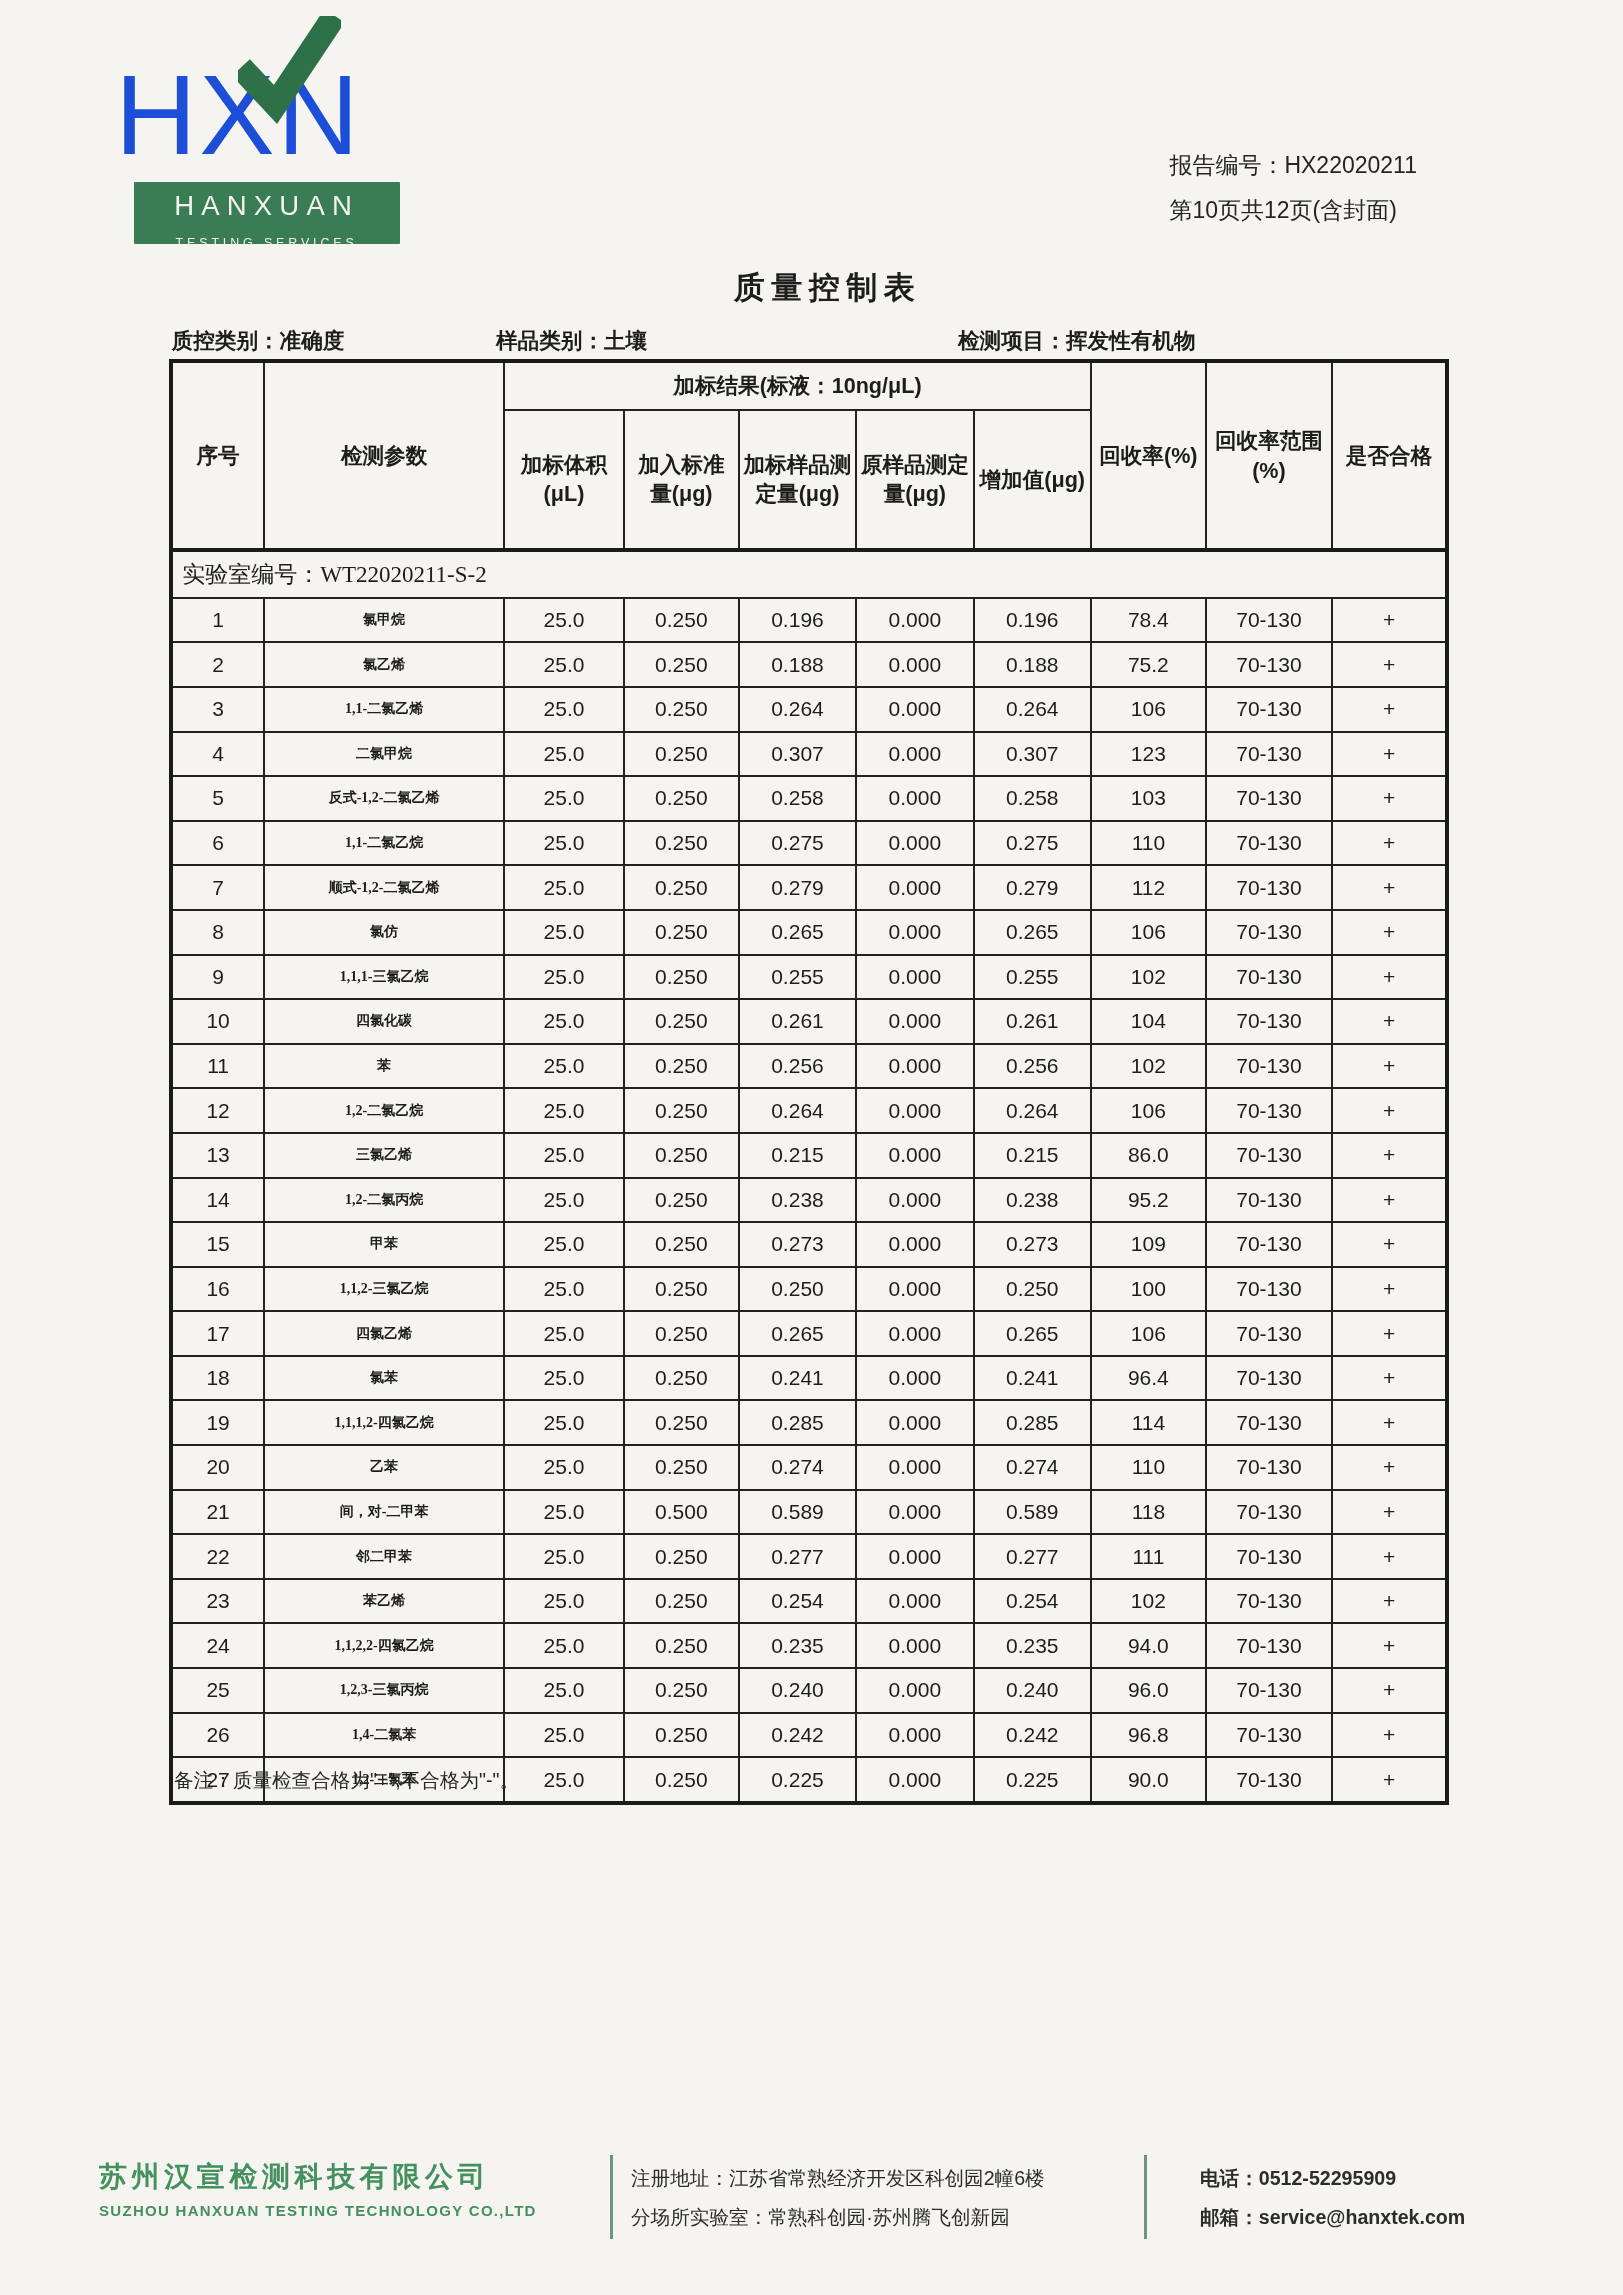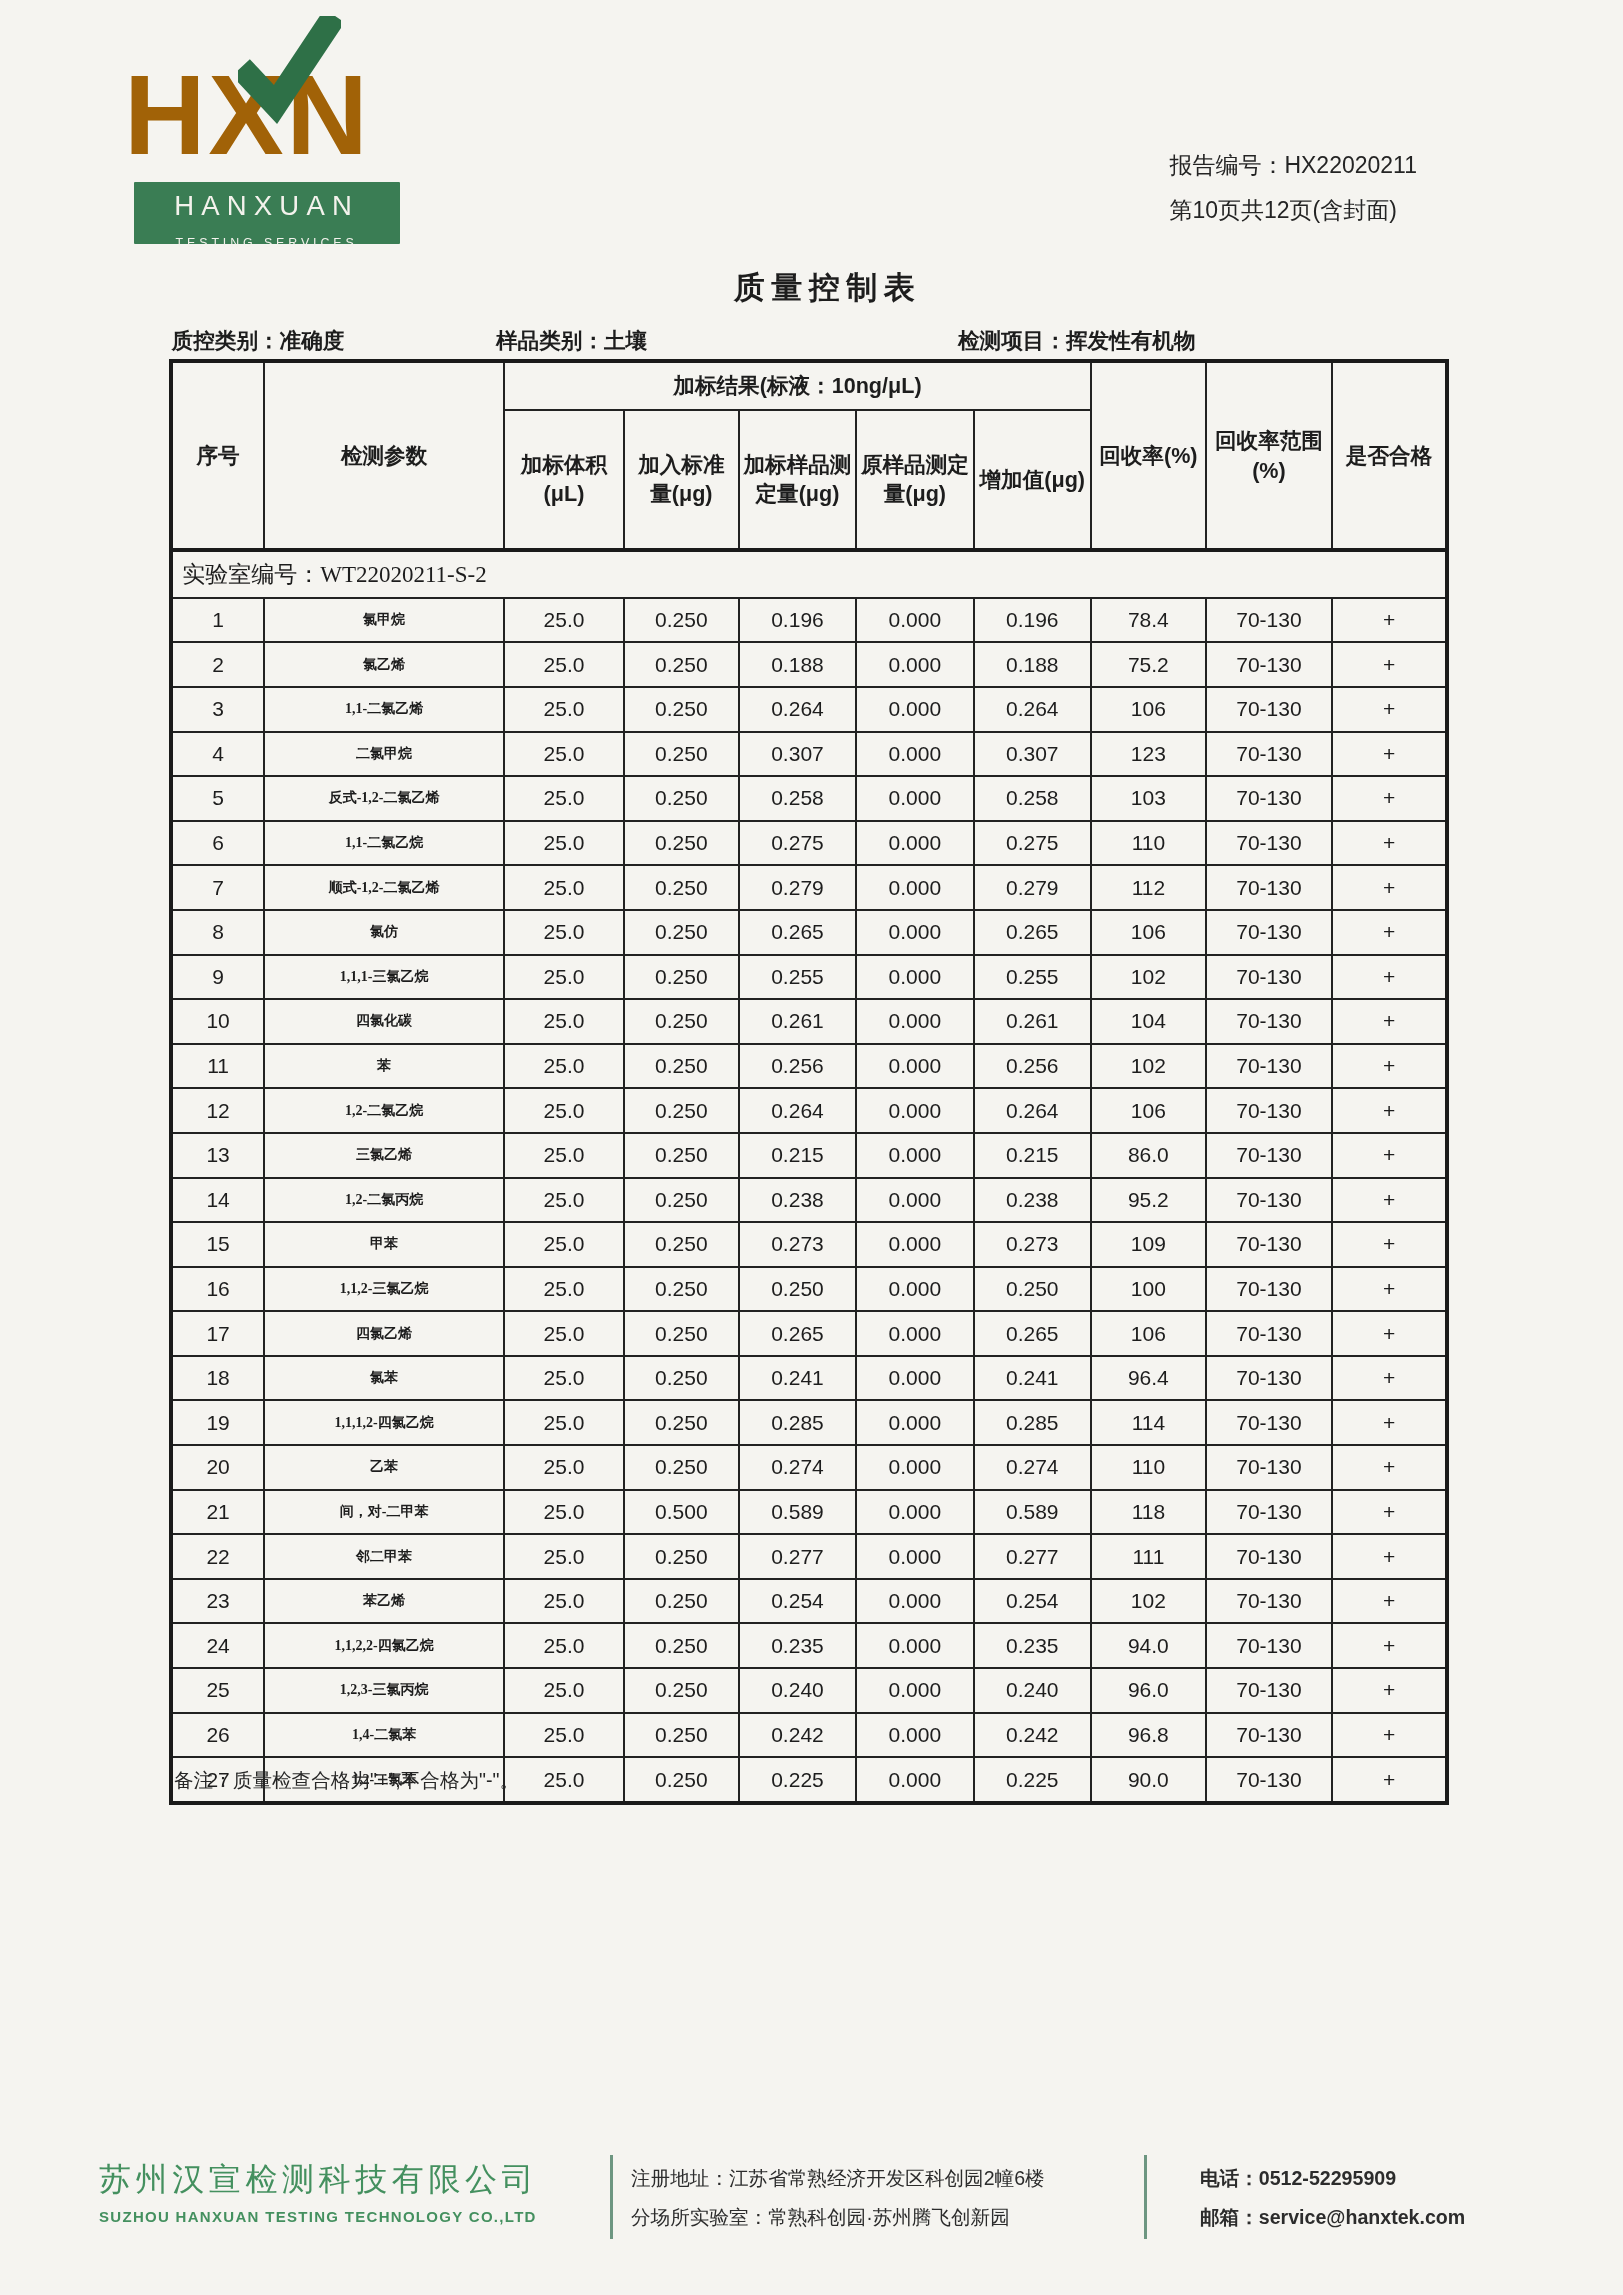--- a/index.html
+++ b/index.html
@@ -16,23 +16,23 @@
     font-family:"Liberation Sans", sans-serif;
     color:var(--ink);
     position:relative;
     overflow:hidden;
   }
   .page{position:absolute;inset:0;}
 
   
   .logo{position:absolute;left:110px;top:25px;width:314px;height:209px;}
   .logo-letters{
-    position:absolute;left:14px;top:34px;
-    font-size:113px;line-height:1;font-weight:700;
-    color:#a16207;letter-spacing:2.6px;
+    position:absolute;left:5px;top:34px;
+    font-size:113px;line-height:1;font-weight:400;
+    color:#1d4ed8;letter-spacing:2.6px;
   }
   .logo-check{position:absolute;left:128px;top:-9.2px;width:103px;height:117px;}
   .logo-box{
     position:absolute;left:23.6px;top:157px;width:266px;height:62px;
     background:var(--brand-green);border-radius:1px;
     color:#f3f2ec;text-align:center;
   }
   .logo-name{font-size:27.5px;letter-spacing:7.2px;margin-top:7.9px;font-weight:400;}
   .logo-sub{font-size:12.4px;letter-spacing:3.9px;margin-top:14px;font-weight:400;}
 
@@ -77,21 +77,21 @@
     text-align:left;padding-left:9.2px;font-size:23px;height:42px;
     font-family:"Liberation Serif", serif;
   }
 
   
   .note{position:absolute;left:174px;top:1767px;font-size:19.6px;color:#262626;}
 
   
   .footer{position:absolute;left:0;top:2146px;width:1623px;height:118px;}
   .f-company{position:absolute;left:99px;top:11.8px;color:var(--company-green);}
-  .f-company-cn{font-size:32px;font-weight:400;letter-spacing:4.6px;}
+  .f-company-cn{font-size:28px;font-weight:700;letter-spacing:4.6px;}
   .f-company-en{font-size:15px;font-weight:600;letter-spacing:1.3px;margin-top:6.5px;}
   .f-div{position:absolute;width:2.6px;background:#6d9681;}
   .f-div.d1{left:610px;top:9.2px;height:84px;}
   .f-div.d2{left:1144px;top:9.2px;height:84px;}
   .f-address{position:absolute;left:631px;top:13px;font-size:19.6px;font-weight:400;line-height:2.0;color:#2c2c2c;}
   .f-contact{position:absolute;left:1166px;top:13px;font-size:19.6px;font-weight:600;line-height:2.0;color:#2c2c2c;margin-left:34px;}
 </style>
 </head>
 <body>
 

